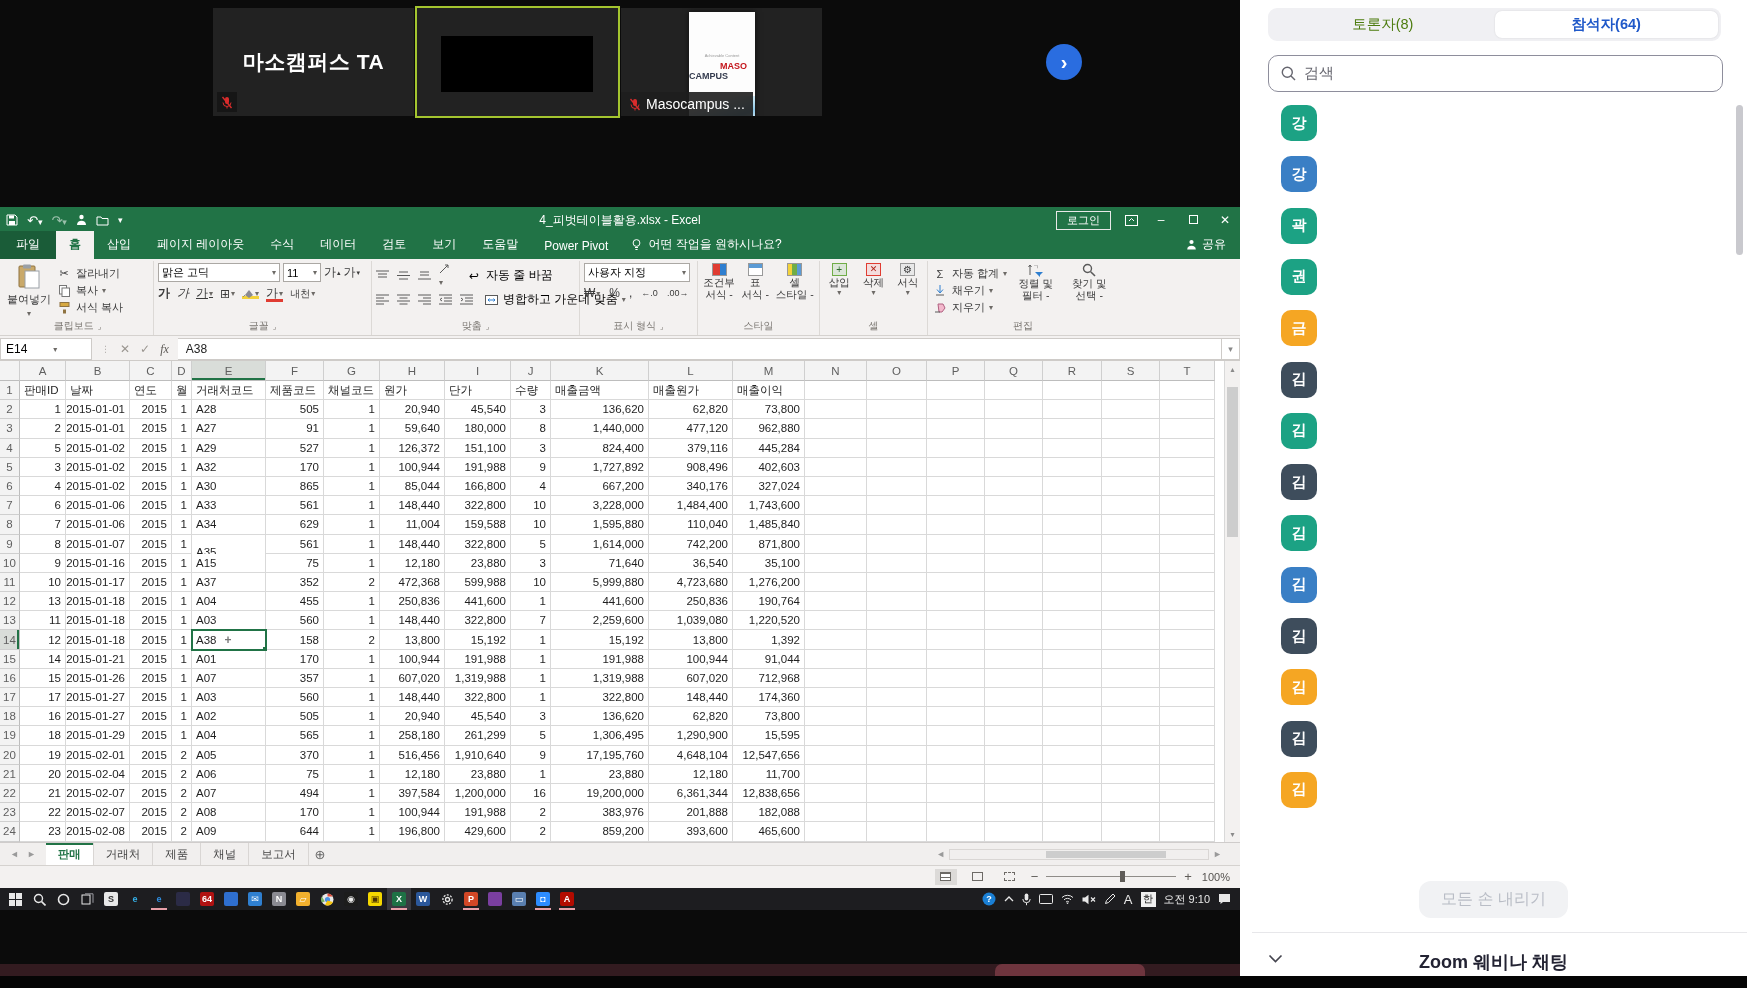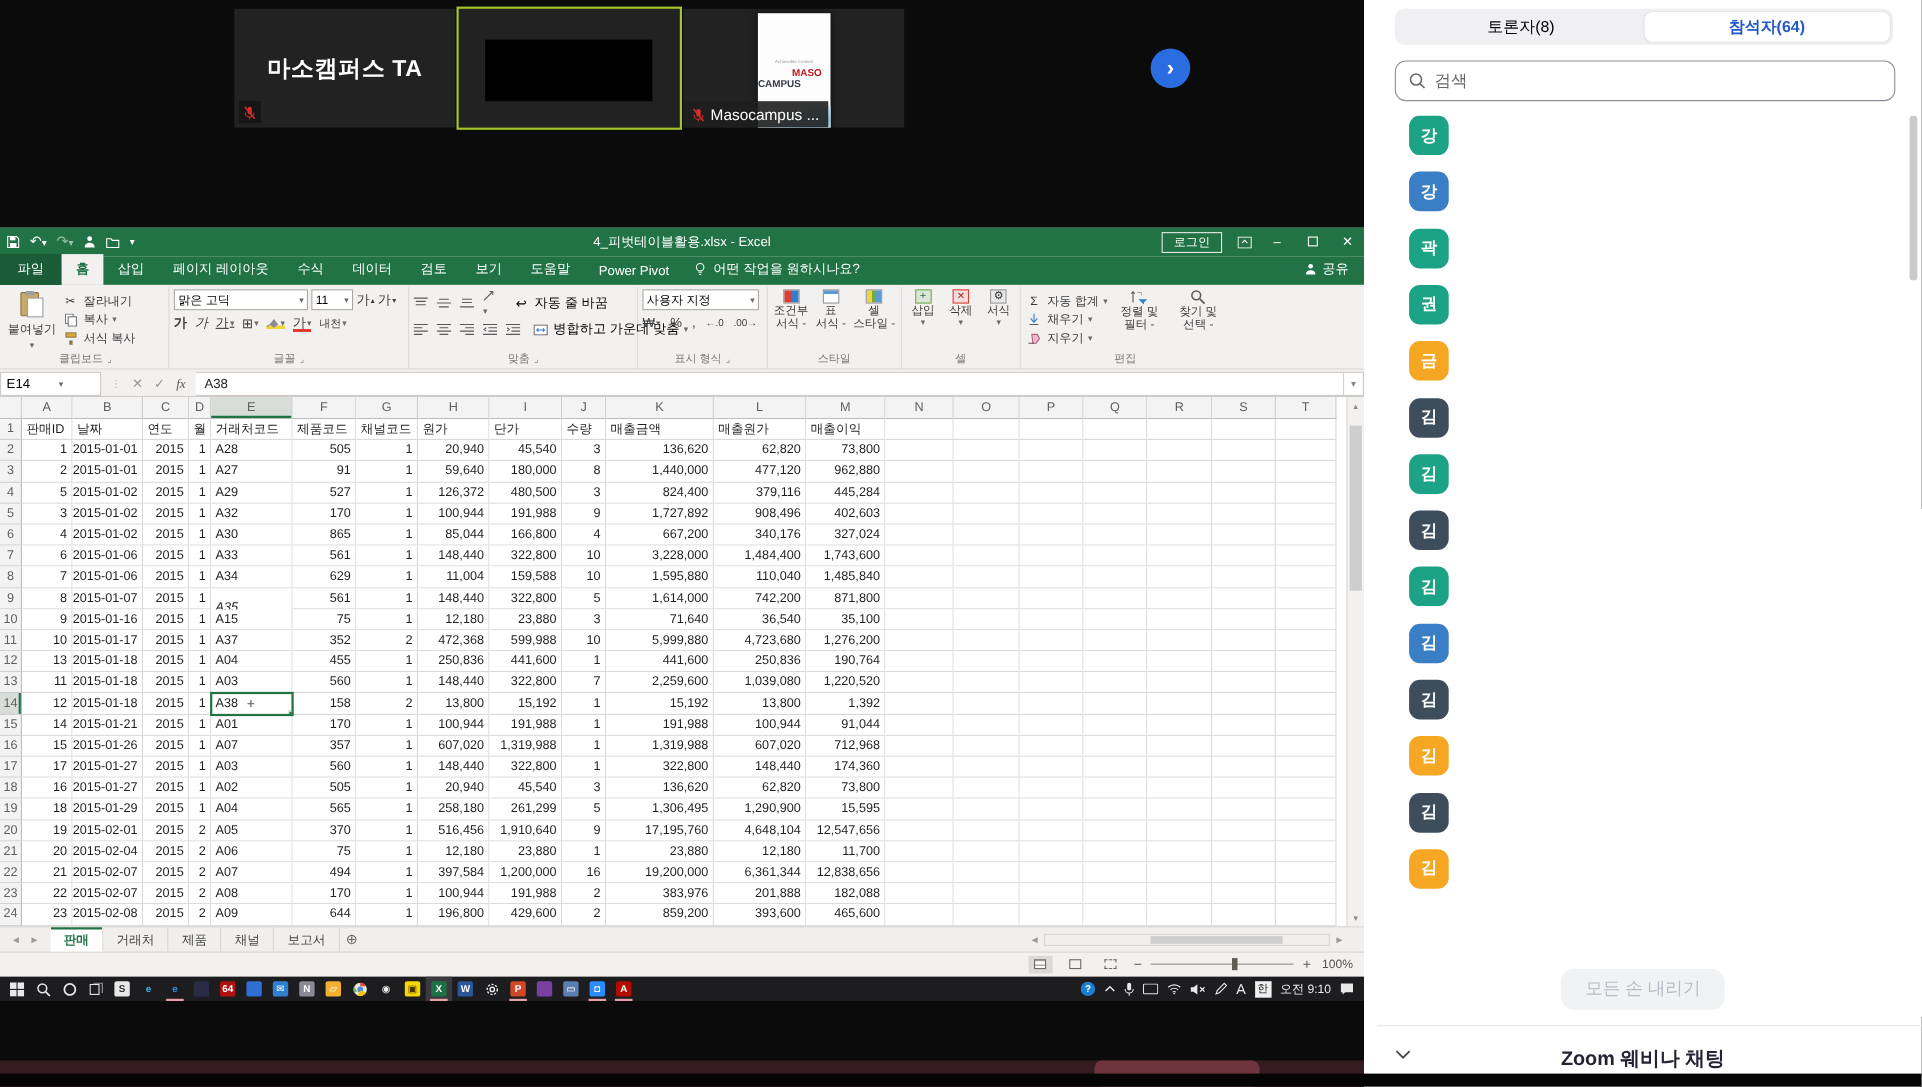--- a/index.html
+++ b/index.html
@@ -122,21 +122,21 @@
   #bottom-maroon { position:absolute; left:0; top:964px; width:1240px; height:24px; background:#331b20; }
   #bottom-maroon .seg { position:absolute; left:995px; top:0; width:150px; height:24px; background:#6e353e; }
   #bottom-black { position:absolute; left:0; top:976px; width:1747px; height:12px; background:#050505; }
 
   
   #panel { position:absolute; left:1240px; top:0; width:507px; height:988px; background:#fff; }
   #panel-header { position:relative; height:56px; display:flex; align-items:center; justify-content:center; }
   #panel-collapse { position:absolute; left:28px; top:18px; }
   #panel-title { font-size:17px; font-weight:bold; color:#232333; }
   #seg-tabs { margin:8px 26px 0 28px; background:#f0f0f3; border-radius:9px; height:33px; display:flex; padding:3px; }
-  .seg { flex:1; display:flex; align-items:center; justify-content:center; font-size:14.5px; color:#000000; border-radius:7px; }
+  .seg { flex:1; display:flex; align-items:center; justify-content:center; font-size:14.5px; color:#4d7c0f; border-radius:7px; }
   .seg.active { background:#fff; color:#2059c9; font-weight:bold; box-shadow:0 0 2px rgba(0,0,0,.12); }
   #searchbox { margin:14px 24px 0 28px; height:37px; border:1.5px solid #8e8e9c; border-radius:10px; display:flex; align-items:center; gap:8px; padding:0 12px; color:#66666f; font-size:15px; }
   #plist { position:relative; margin-top:13px; height:712px; overflow:hidden; }
   .prow { position:absolute; left:41px; width:420px; height:36px; display:flex; align-items:center; }
   .avatar { width:36px; height:36px; border-radius:10px; color:#fff; font-size:15px; font-weight:bold; display:flex; align-items:center; justify-content:center; }
   #pscroll { position:absolute; right:4px; top:0px; width:7px; height:150px; border-radius:4px; background:#c9c9ce; }
   #lower-hands { position:absolute; left:0; right:0; top:881px; display:flex; justify-content:center; }
   #lower-hands button { border:none; background:#f1f2f4; color:#b9bdc6; font-size:16px; padding:8px 22px; border-radius:12px; font-family:inherit; }
   #panel-divider { position:absolute; left:12px; right:0; top:932px; height:1px; background:#e7e7ea; }
   #chat-header { position:absolute; left:0; right:0; top:946px; height:32px; display:flex; align-items:center; justify-content:center; }
@@ -646,21 +646,21 @@
             <div class="g-row" style="height: 19.2px;">
               <div class="g-rowhdr" style="width: 20px; height: 19.2px;">4</div>
               <div class="g-cell al-r" style="width: 46px; height: 19.2px;">5</div>
               <div class="g-cell al-r" style="width: 64px; height: 19.2px;">2015-01-02</div>
               <div class="g-cell al-r" style="width: 42px; height: 19.2px;">2015</div>
               <div class="g-cell al-r" style="width: 20px; height: 19.2px;">1</div>
               <div class="g-cell al-l" style="width: 74px; height: 19.2px;">A29</div>
               <div class="g-cell al-r" style="width: 58px; height: 19.2px;">527</div>
               <div class="g-cell al-r" style="width: 56px; height: 19.2px;">1</div>
               <div class="g-cell al-r" style="width: 65px; height: 19.2px;">126,372</div>
-              <div class="g-cell al-r" style="width: 66px; height: 19.2px;">480,500</div>
+              <div class="g-cell al-r" style="width: 66px; height: 19.2px;">151,100</div>
               <div class="g-cell al-r" style="width: 40px; height: 19.2px;">3</div>
               <div class="g-cell al-r" style="width: 98px; height: 19.2px;">824,400</div>
               <div class="g-cell al-r" style="width: 84px; height: 19.2px;">379,116</div>
               <div class="g-cell al-r" style="width: 72px; height: 19.2px;">445,284</div>
               <div class="g-cell al-r" style="width: 62px; height: 19.2px;"></div>
               <div class="g-cell al-r" style="width: 60px; height: 19.2px;"></div>
               <div class="g-cell al-r" style="width: 58px; height: 19.2px;"></div>
               <div class="g-cell al-r" style="width: 58px; height: 19.2px;"></div>
               <div class="g-cell al-r" style="width: 59px; height: 19.2px;"></div>
               <div class="g-cell al-r" style="width: 58px; height: 19.2px;"></div>
@@ -757,21 +757,21 @@
               <div class="g-cell al-r" style="width: 59px; height: 19.2px;"></div>
               <div class="g-cell al-r" style="width: 58px; height: 19.2px;"></div>
               <div class="g-cell al-r" style="width: 55px; height: 19.2px;"></div>
             </div>
             <div class="g-row" style="height: 19.2px;">
               <div class="g-rowhdr" style="width: 20px; height: 19.2px;">9</div>
               <div class="g-cell al-r" style="width: 46px; height: 19.2px;">8</div>
               <div class="g-cell al-r" style="width: 64px; height: 19.2px;">2015-01-07</div>
               <div class="g-cell al-r" style="width: 42px; height: 19.2px;">2015</div>
               <div class="g-cell al-r" style="width: 20px; height: 19.2px;">1</div>
-              <div class="g-cell al-l" style="width: 74px; height: 35px; font-style: italic;">A35</div>
+              <div class="g-cell al-l" style="width: 74px; height: 35px;">A35</div>
               <div class="g-cell al-r" style="width: 58px; height: 19.2px;">561</div>
               <div class="g-cell al-r" style="width: 56px; height: 19.2px;">1</div>
               <div class="g-cell al-r" style="width: 65px; height: 19.2px;">148,440</div>
               <div class="g-cell al-r" style="width: 66px; height: 19.2px;">322,800</div>
               <div class="g-cell al-r" style="width: 40px; height: 19.2px;">5</div>
               <div class="g-cell al-r" style="width: 98px; height: 19.2px;">1,614,000</div>
               <div class="g-cell al-r" style="width: 84px; height: 19.2px;">742,200</div>
               <div class="g-cell al-r" style="width: 72px; height: 19.2px;">871,800</div>
               <div class="g-cell al-r" style="width: 62px; height: 19.2px;"></div>
               <div class="g-cell al-r" style="width: 60px; height: 19.2px;"></div>

